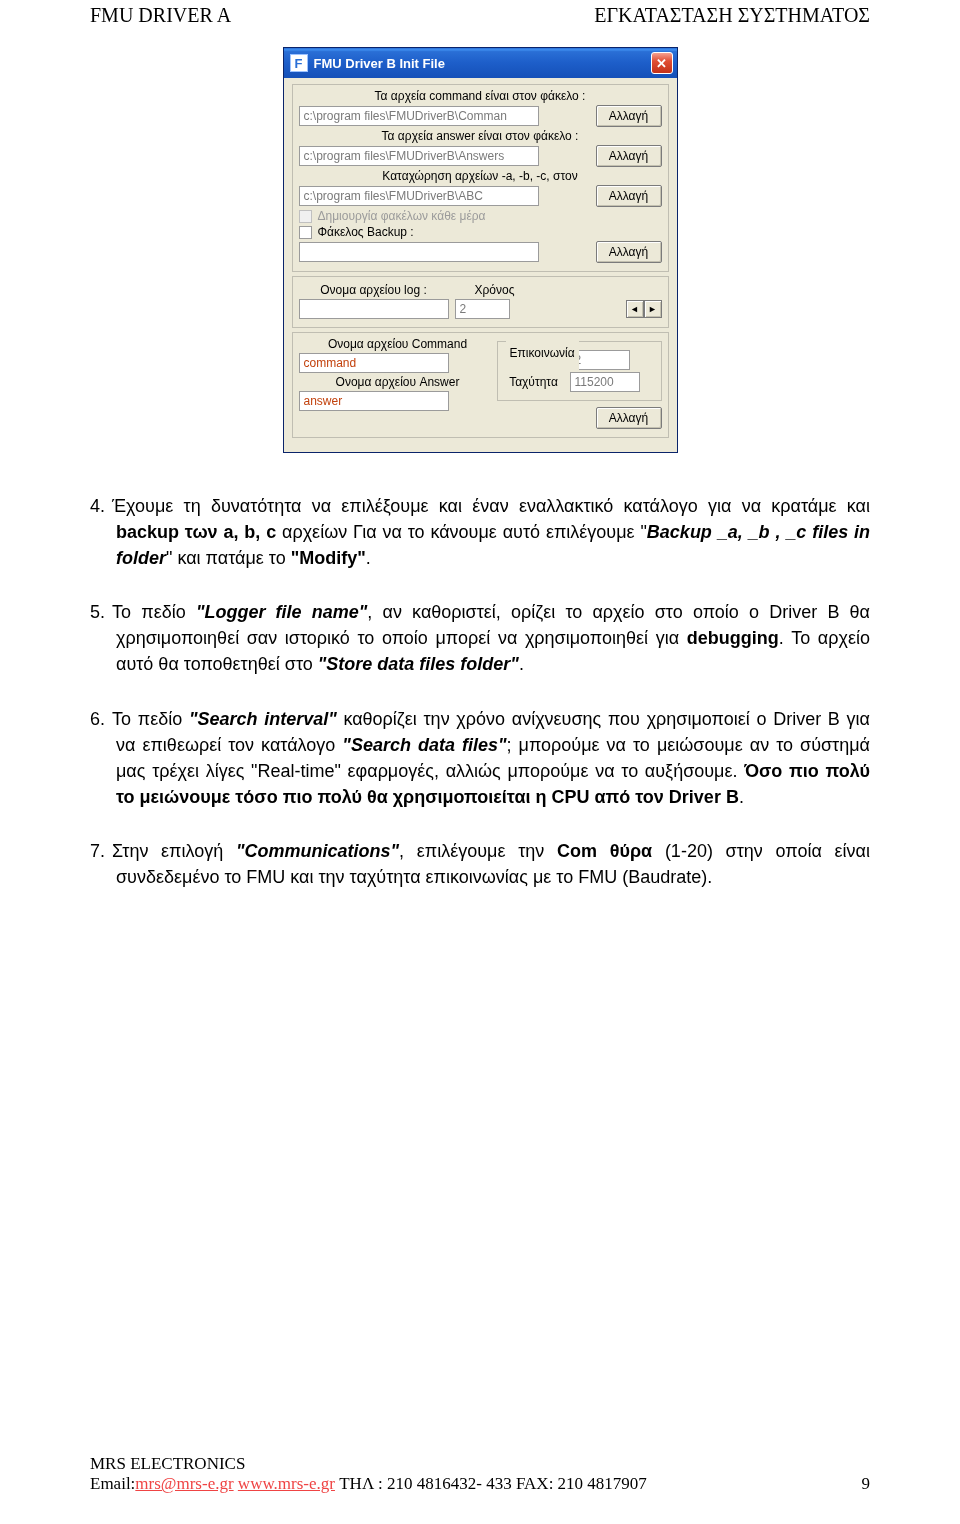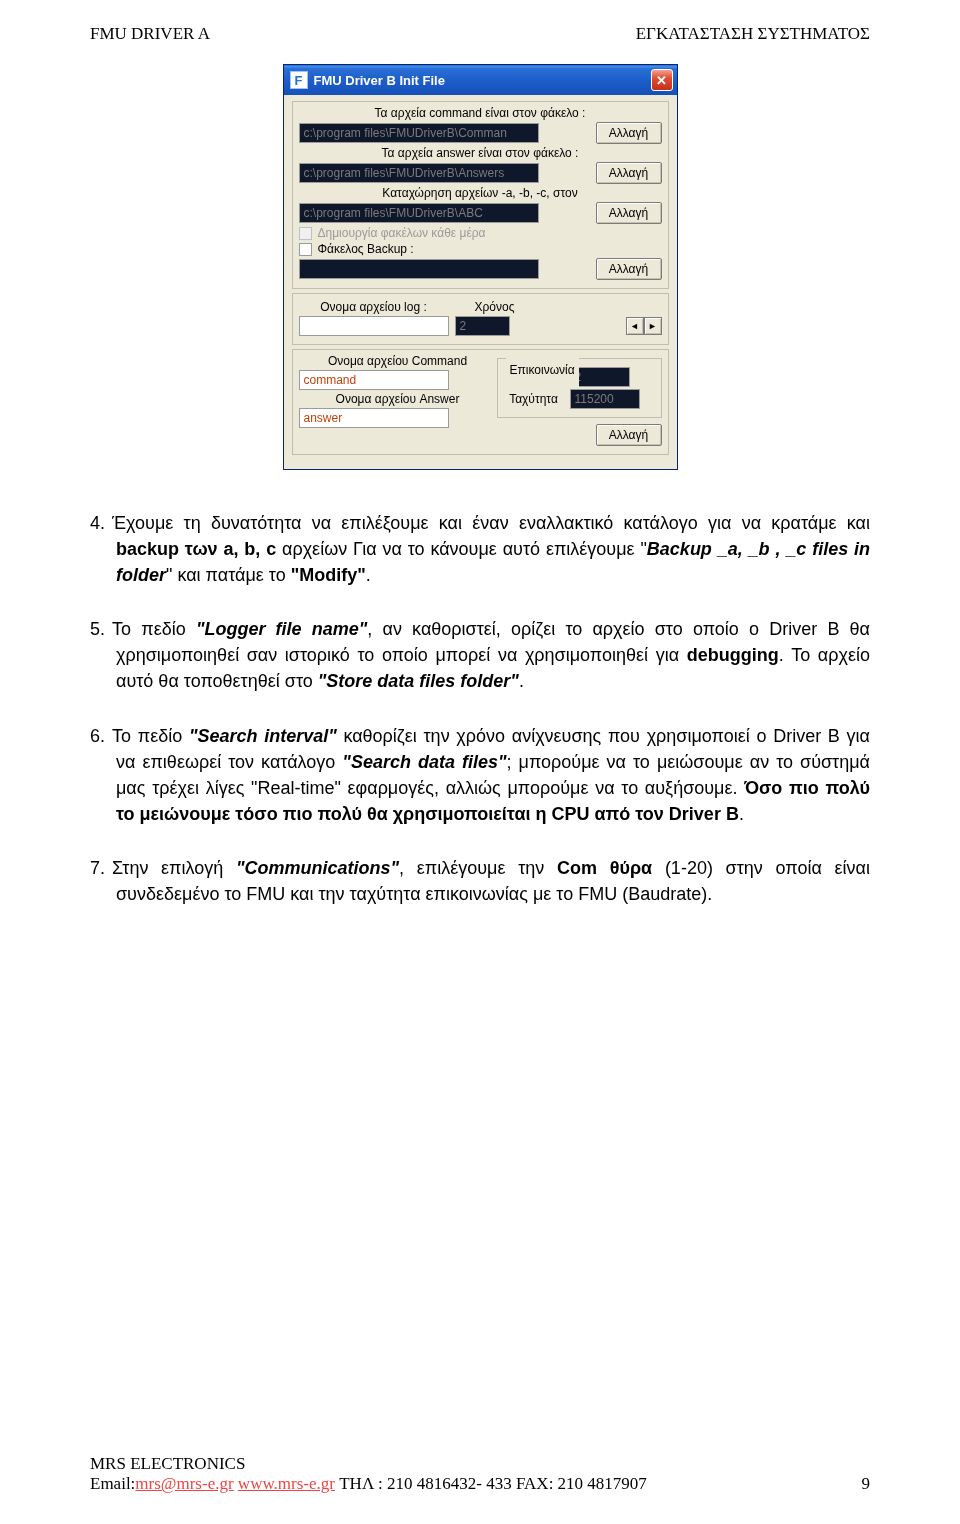--- a/index.html
+++ b/index.html
@@ -7,22 +7,22 @@
     width: 960px;
     height: 1524px;
     background: #fff;
     font-family: Arial, Helvetica, sans-serif;
     position: relative;
     color: #000;
   }
   .page-header {
     display: flex;
     justify-content: space-between;
-    padding: 24px 90px 10px 90px;
-    font-size: 17px;
+    padding: 4px 90px 10px 90px;
+    font-size: 20px;
     font-family: "Times New Roman", serif;
   }
   .dialog-wrap {
     display: flex;
     justify-content: center;
     padding: 10px 0 20px 0;
   }
   
   .dialog {
     width: 395px;
@@ -79,21 +79,21 @@
     margin: 2px 0;
   }
   .lbl {
     font-size: 12px;
     color: #000;
   }
   .lbl-disabled { color: #9b9b9b; }
   .val-input {
     height: 20px;
     border: 1px solid #9b9b9b;
-    background: #0f172a;
+    background: #ffffff;
     color: #7a7a7a;
     font-size: 12px;
     padding: 0 4px;
     display: flex;
     align-items: center;
     flex: 0 0 auto;
   }
   .val-input.editable {
     background: #fff;
     color: #c2410c;

